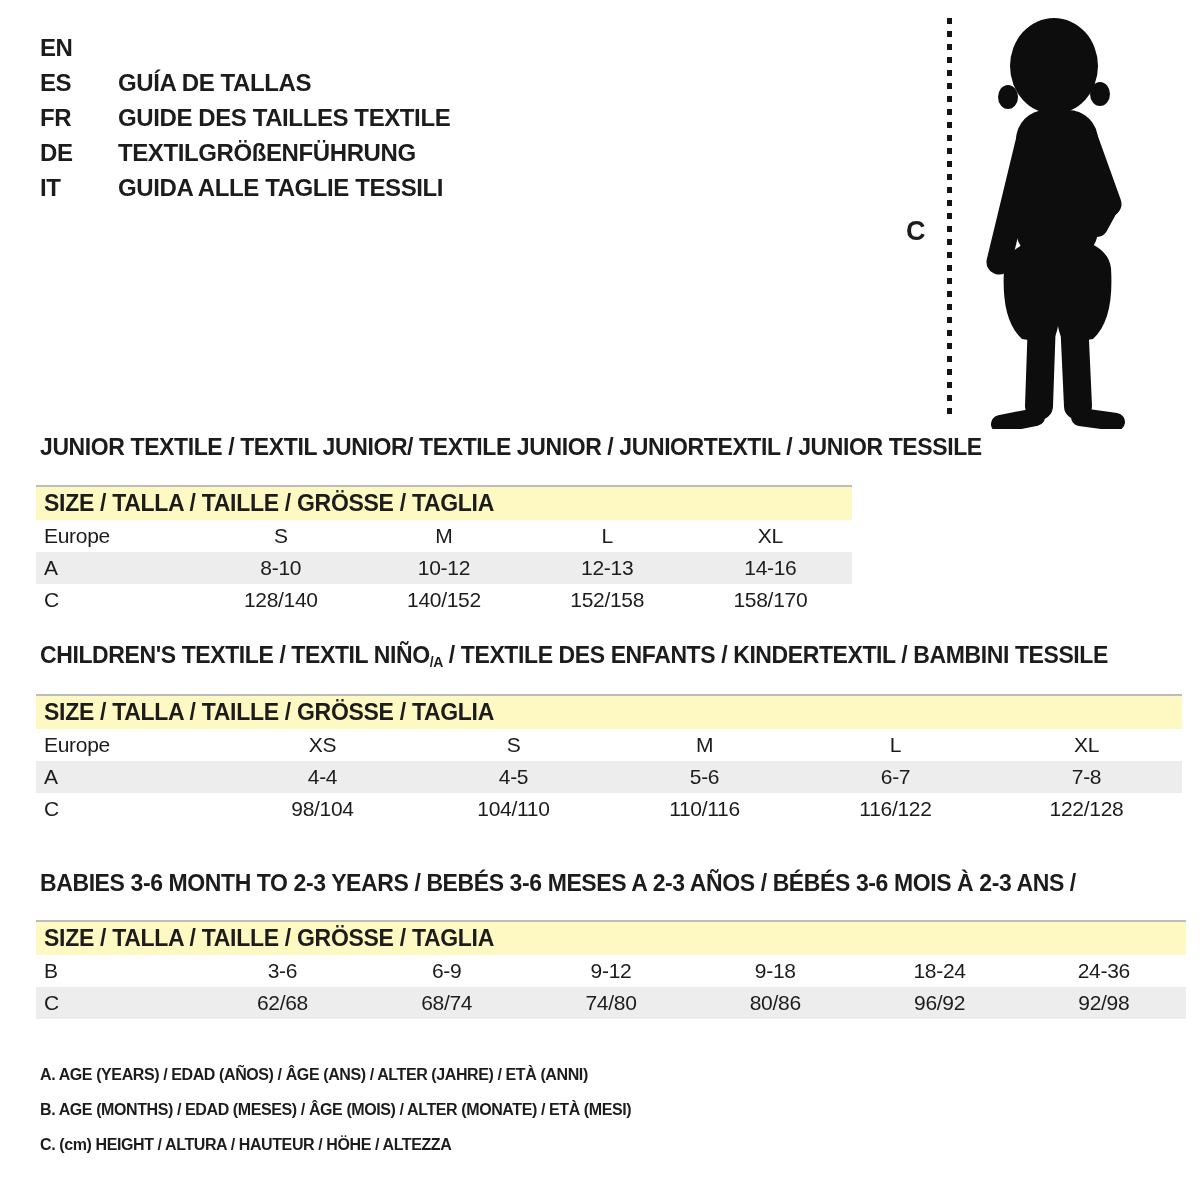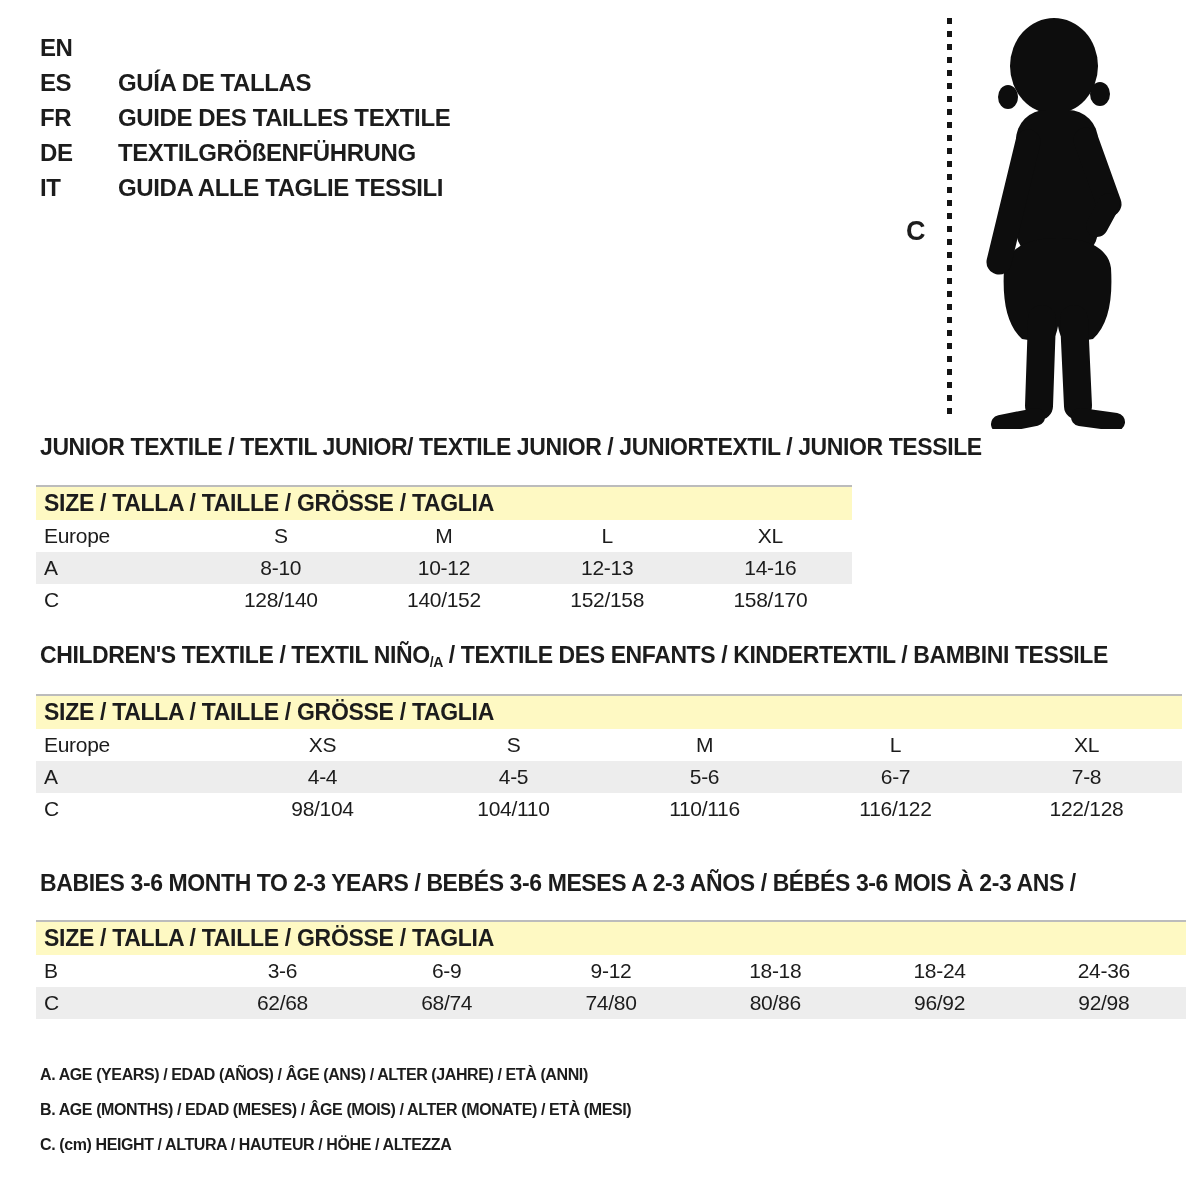--- a/index.html
+++ b/index.html
@@ -174,21 +174,21 @@
     <table>
       <tbody>
           <tr>
         <td class="size-bar" colspan="7">SIZE / TALLA / TAILLE / GRÖSSE / TAGLIA</td>
       </tr>
       <tr>
         <td class="row-label">B</td>
         <td>3-6</td>
         <td>6-9</td>
         <td>9-12</td>
-        <td>18-18</td>
+        <td>9-18</td>
         <td>18-24</td>
         <td>24-36</td>
       </tr>
       <tr class="shade">
         <td class="row-label">C</td>
         <td>62/68</td>
         <td>68/74</td>
         <td>74/80</td>
         <td>80/86</td>
         <td>96/92</td>

